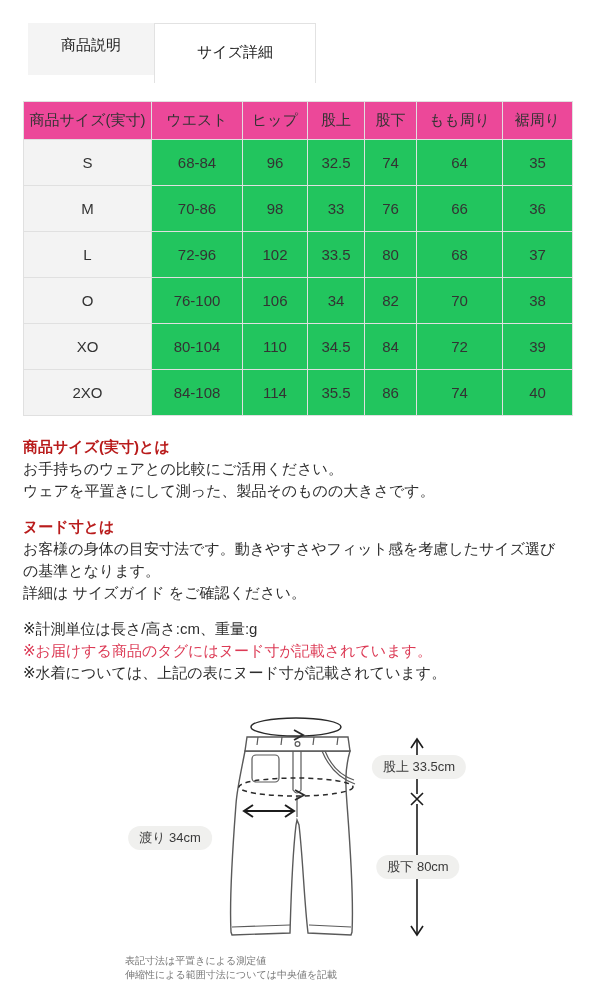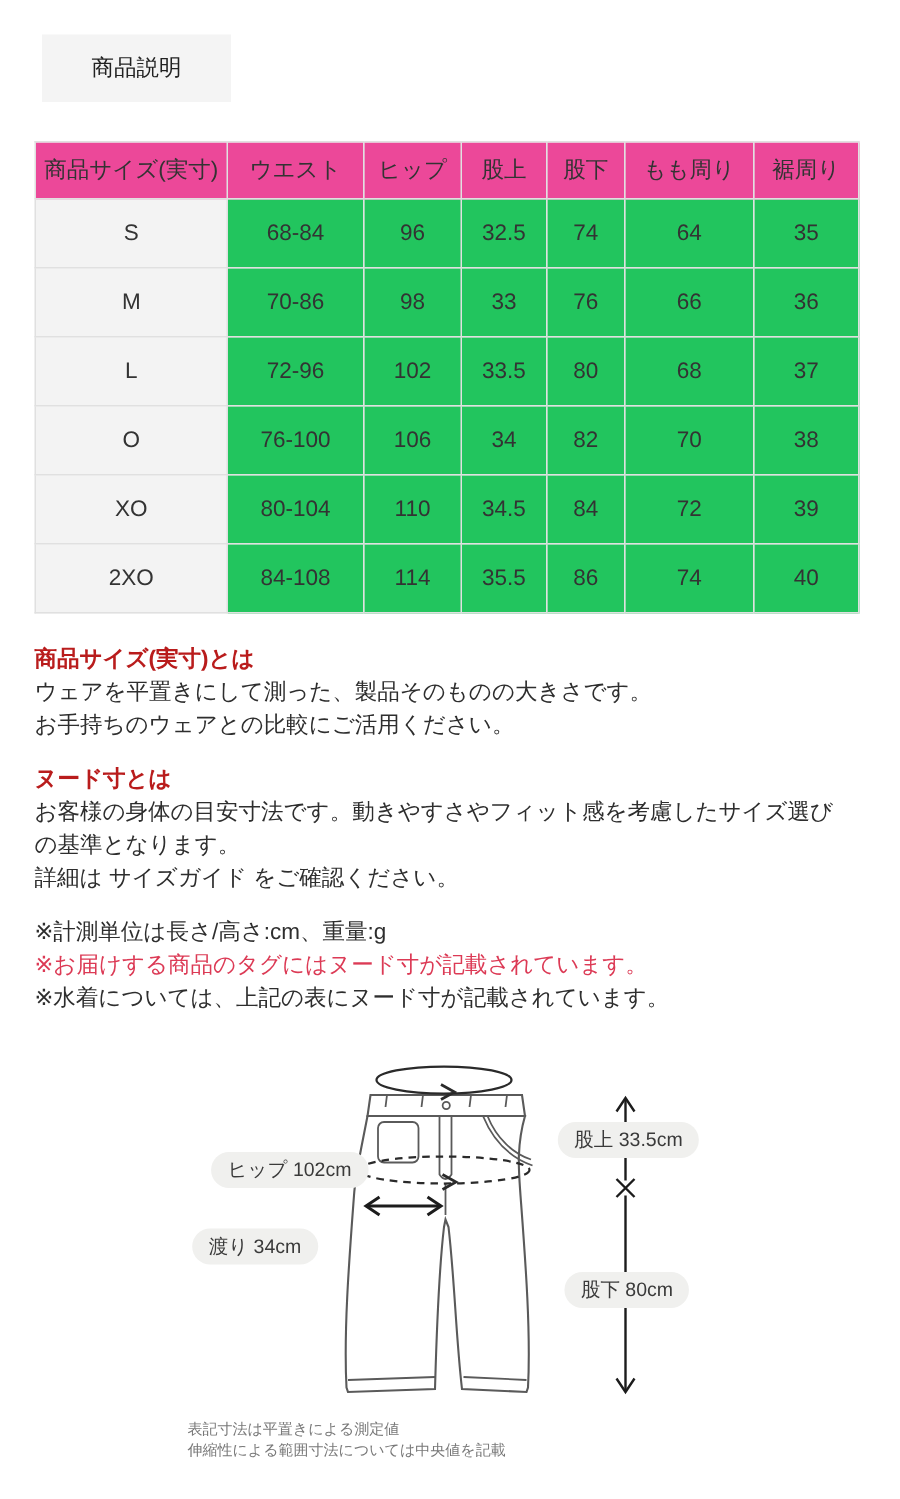--- a/index.html
+++ b/index.html
@@ -37,20 +37,21 @@
   
   .footnotes { margin: 8px 0 0 125px; font-size: 10px; line-height: 14px; color: #787878; }
 </style>
 </head>
 <body>
 
 <div>
 
   <div class="tabs">
     <div class="tab inactive">商品説明</div>
+    <div class="tab active">サイズ詳細</div>
   </div>
 
   <table>
     <colgroup>
       <col style="width:128px">
         <col style="width:91px">
         <col style="width:65px">
       <col style="width:57px">
         <col style="width:52px">
         <col style="width:86px">
@@ -120,22 +121,22 @@
         <td>35.5</td>
         <td>86</td>
         <td>74</td>
         <td>40</td>
       </tr>
     </tbody>
   </table>
 
   <div class="section">
     <div class="title">商品サイズ(実寸)とは</div>
+    <div>お手持ちのウェアとの比較にご活用ください。</div>
     <div>ウェアを平置きにして測った、製品そのものの大きさです。</div>
-    <div>お手持ちのウェアとの比較にご活用ください。</div>
   </div>
 
   <div class="section" style="margin-top:14px">
     <div class="title">ヌード寸とは</div>
     <div>お客様の身体の目安寸法です。動きやすさやフィット感を考慮したサイズ選び</div>
     <div>の基準となります。</div>
     <div><span>詳細は </span><a class="link">サイズガイド</a><span> をご確認ください。</span></div>
   </div>
 
   <div class="notes">
@@ -178,21 +179,20 @@
       </g>
 
       <g stroke="#1c1c1c" stroke-width="1.6" fill="none">
         <path d="M417,56 L417,110"></path>
         <path d="M411,64 L417,55 L423,64"></path>
         <path d="M411,109 L423,121 M423,109 L411,121"></path>
         <path d="M417,120 L417,250"></path>
         <path d="M411,242 L417,251 L423,242"></path>
       </g>
     </svg>
-    <div class="pill" style="left:193px; top:91px">ヒップ 102cm</div>
     <div class="pill" style="left:170px; top:142px">渡り 34cm</div>
     <div class="pill" style="left:419px; top:71px">股上 33.5cm</div>
     <div class="pill" style="left:418px; top:171px">股下 80cm</div>
   </div>
 
   <div class="footnotes">
     <div>表記寸法は平置きによる測定値</div>
     <div>伸縮性による範囲寸法については中央値を記載</div>
   </div>
 

